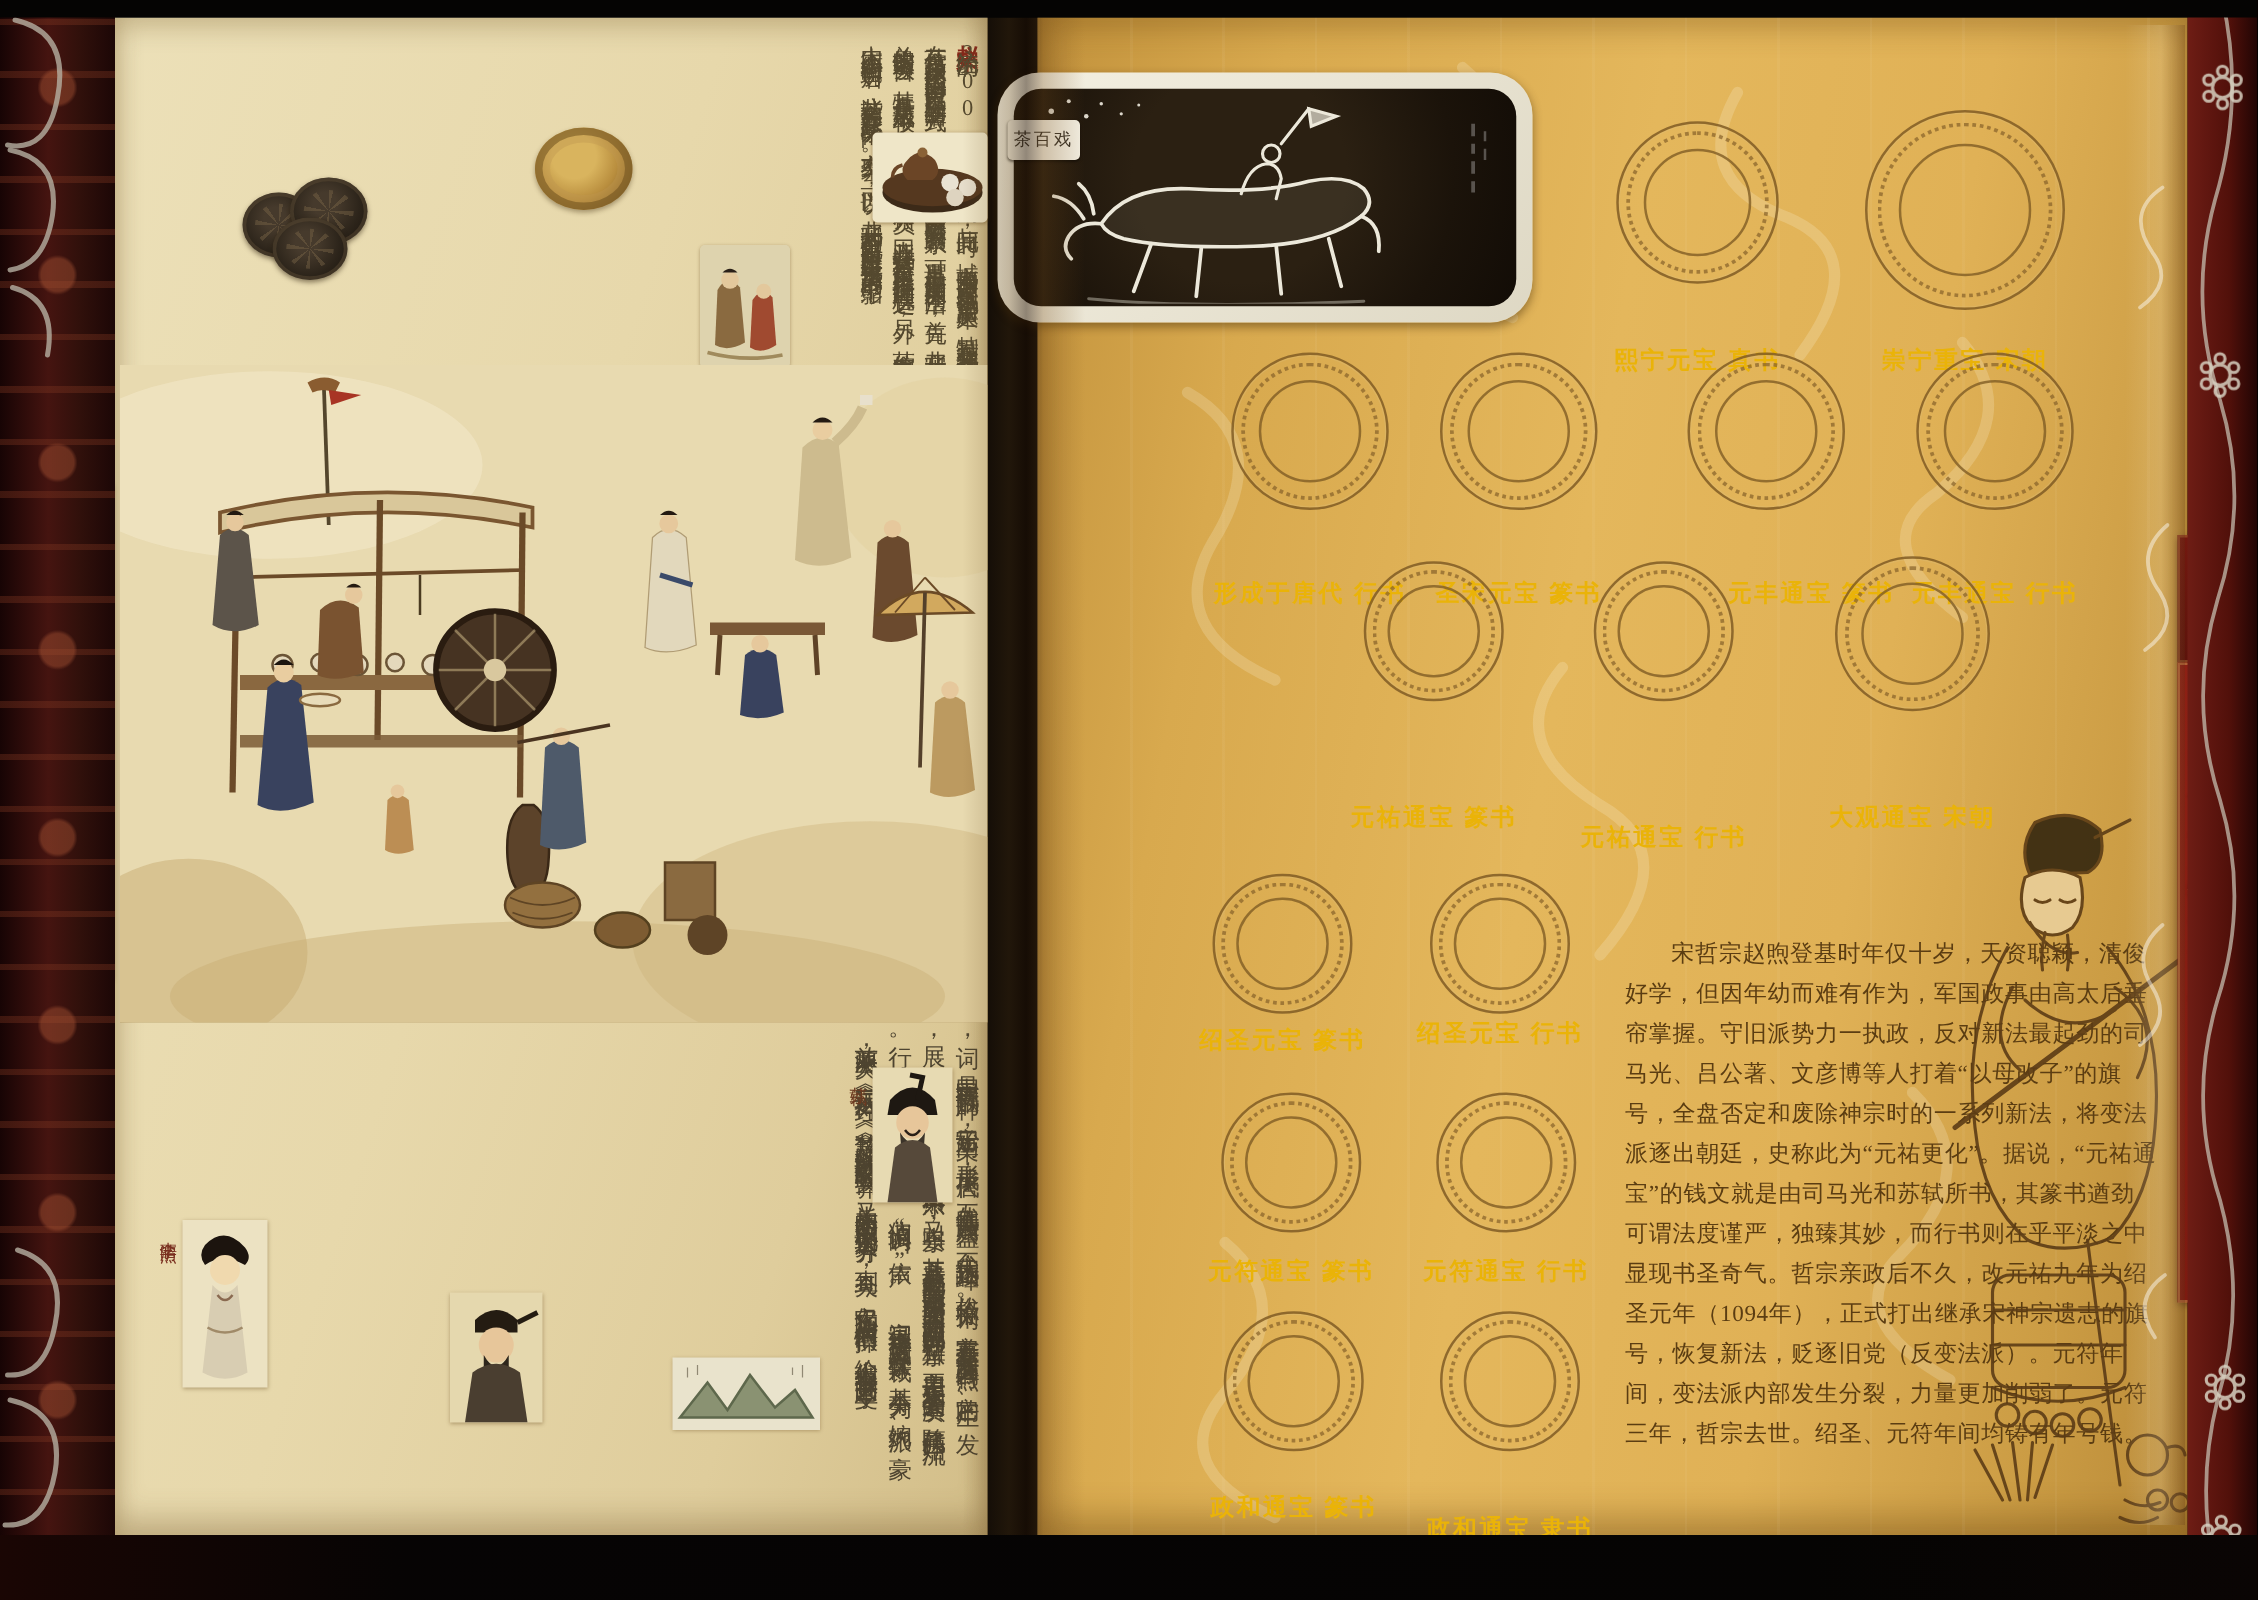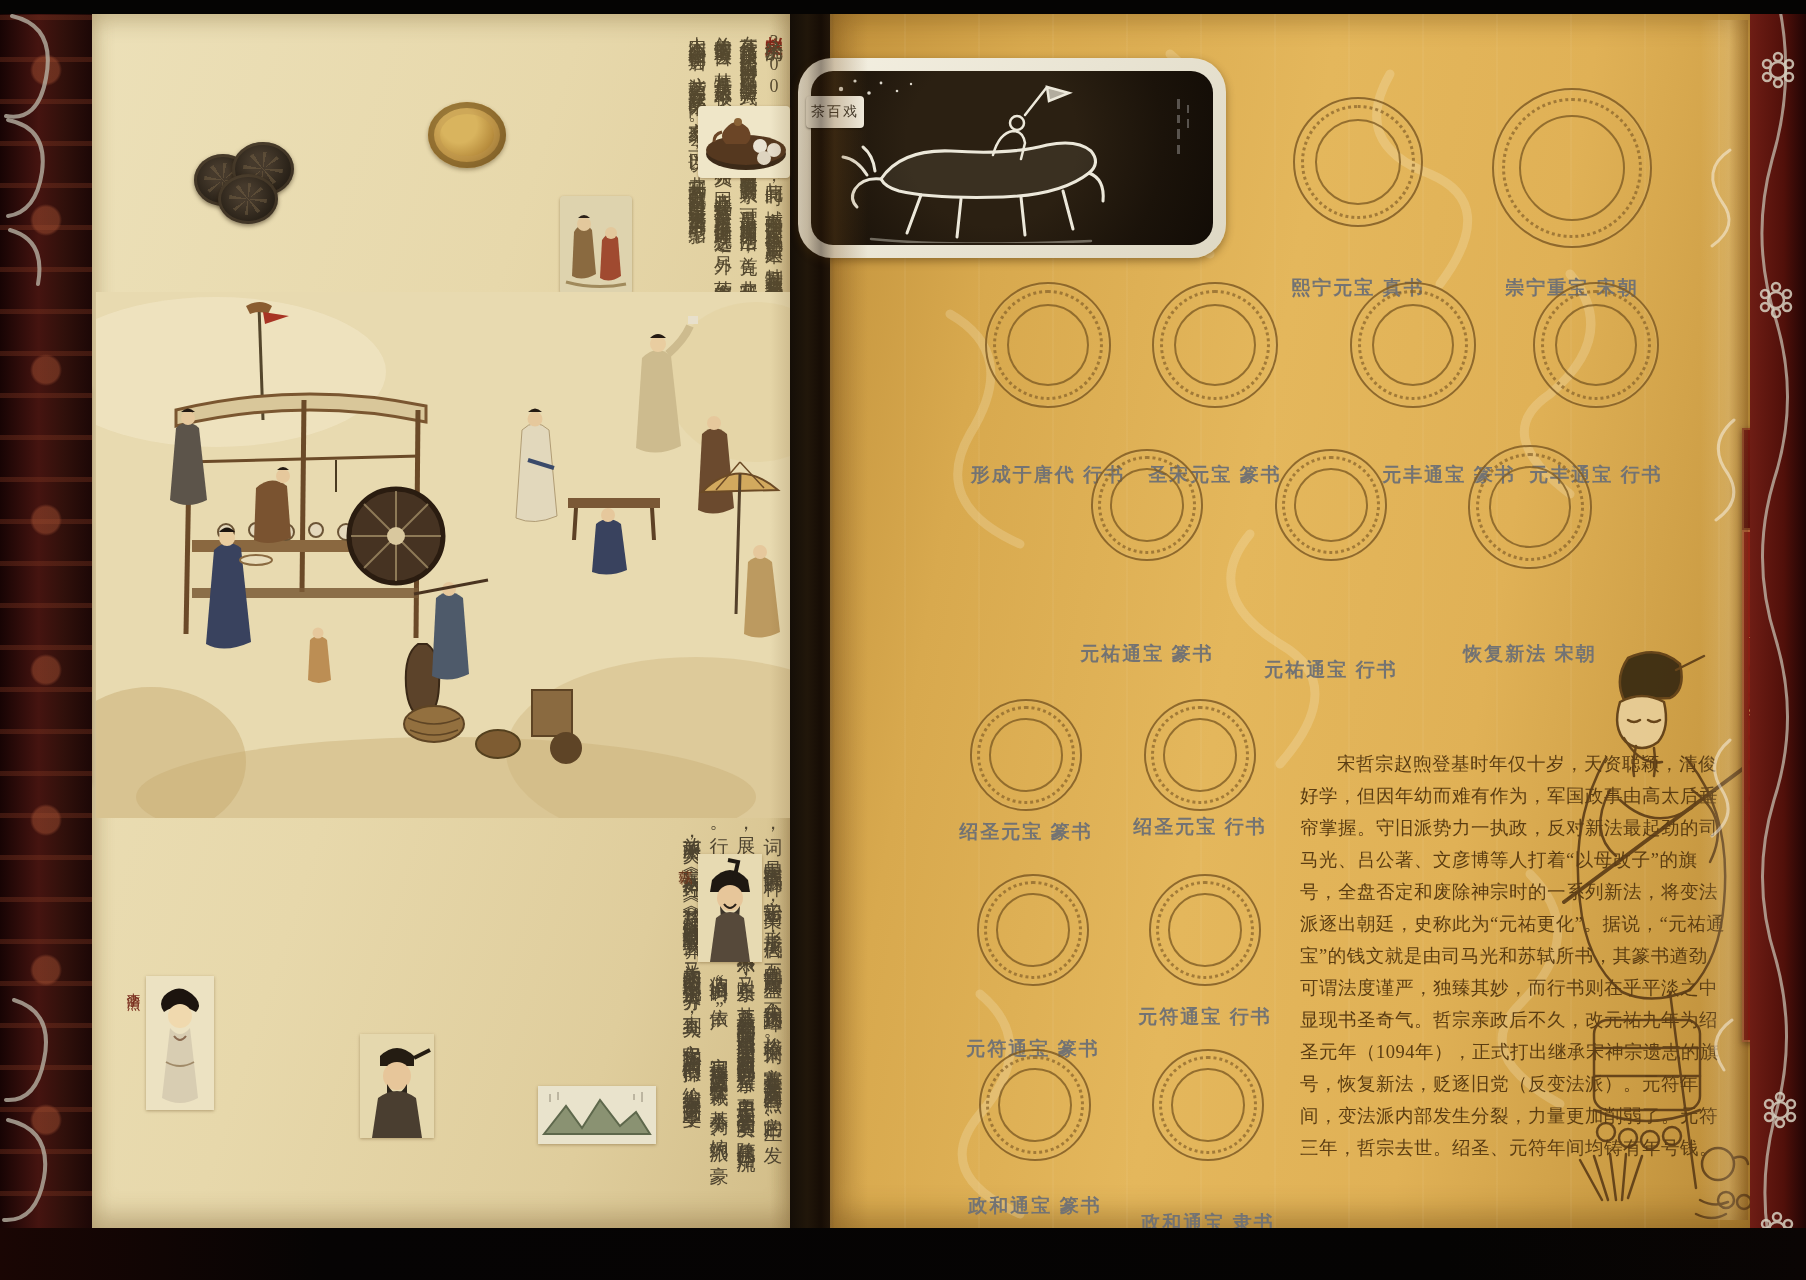--- a/index.html
+++ b/index.html
@@ -93,21 +93,21 @@
     box-shadow:inset 0 2px 6px rgba(255,240,200,.18),inset 0 -4px 9px rgba(0,0,0,.6),0 2px 4px rgba(70,45,10,.45);}
   .c-coin.patina{background:radial-gradient(circle at 38% 33%,#49523f 0 18%,#343c2c 45%,#1d2118 75%,#10120c 100%);}
   .c-coin::after{content:"";position:absolute;inset:0;border-radius:50%;background:
     radial-gradient(circle at 50% 16%,rgba(205,195,160,.22) 0 9%,rgba(0,0,0,0) 14%),
     radial-gradient(circle at 50% 84%,rgba(205,195,160,.18) 0 9%,rgba(0,0,0,0) 14%),
     radial-gradient(circle at 16% 50%,rgba(205,195,160,.18) 0 9%,rgba(0,0,0,0) 14%),
     radial-gradient(circle at 84% 50%,rgba(205,195,160,.2) 0 9%,rgba(0,0,0,0) 14%);}
   .c-hole{position:absolute;left:50%;top:50%;width:24%;height:24%;transform:translate(-50%,-50%);
     background:#cfc19c;box-shadow:inset 0 1px 3px rgba(0,0,0,.75),0 0 2px rgba(0,0,0,.6);}
   .coin-label{position:absolute;left:50%;transform:translateX(-50%);white-space:nowrap;
-    font-family:"Liberation Sans",sans-serif;font-size:19px;font-weight:600;color:#737373;letter-spacing:2px;}
+    font-family:"Liberation Sans",sans-serif;font-size:19px;font-weight:600;color:#eab308;letter-spacing:2px;}
 
   
   .zhezong-article{left:1300px;top:748px;width:426px;font-size:18.5px;line-height:1.73;
     color:#5b3d12;text-indent:2em;letter-spacing:.5px;}
 
   
   .banner{left:1742px;top:428px;width:60px;height:614px;box-shadow:0 2px 6px rgba(40,10,5,.5);}
   .banner-top{width:100%;height:102px;background:linear-gradient(180deg,#73180f,#5c130b);
     box-shadow:inset 0 0 0 2px rgba(220,170,80,.3);}
   .banner-body{width:100%;height:512px;background:linear-gradient(180deg,#8d2014,#7c1a10);
@@ -402,42 +402,42 @@
     <div class="c-coin patina">
         <div class="c-hole"></div>
       </div>
     <div class="coin-label" style="top:208px;">元祐通宝 行书</div>
   </div>
   <div class="coin-unit" style="left:1468px;top:445px;--d:124px;width:124px;">
     <div class="c-ring"></div>
     <div class="c-coin">
         <div class="c-hole"></div>
       </div>
-    <div class="coin-label" style="top:196px;">恢复新法 宋朝</div>
+    <div class="coin-label" style="top:196px;">大观通宝 宋朝</div>
   </div>
   <div class="coin-unit" style="left:970px;top:699px;--d:112px;width:112px;">
     <div class="c-ring"></div>
     <div class="c-coin">
         <div class="c-hole"></div>
       </div>
     <div class="coin-label" style="top:120px;">绍圣元宝 篆书</div>
   </div>
   <div class="coin-unit" style="left:1144px;top:699px;--d:112px;width:112px;">
     <div class="c-ring"></div>
     <div class="c-coin">
         <div class="c-hole"></div>
       </div>
     <div class="coin-label" style="top:115px;">绍圣元宝 行书</div>
   </div>
   <div class="coin-unit" style="left:977px;top:874px;--d:112px;width:112px;">
     <div class="c-ring"></div>
     <div class="c-coin patina">
         <div class="c-hole"></div>
       </div>
-    <div class="coin-label" style="top:130px;margin-top:32px;">元符通宝 篆书</div>
+    <div class="coin-label" style="top:130px;">元符通宝 篆书</div>
   </div>
   <div class="coin-unit" style="left:1149px;top:874px;--d:112px;width:112px;">
     <div class="c-ring"></div>
     <div class="c-coin">
         <div class="c-hole"></div>
       </div>
     <div class="coin-label" style="top:130px;">元符通宝 行书</div>
   </div>
   <div class="coin-unit" style="left:979px;top:1049px;--d:112px;width:112px;">
     <div class="c-ring"></div>

